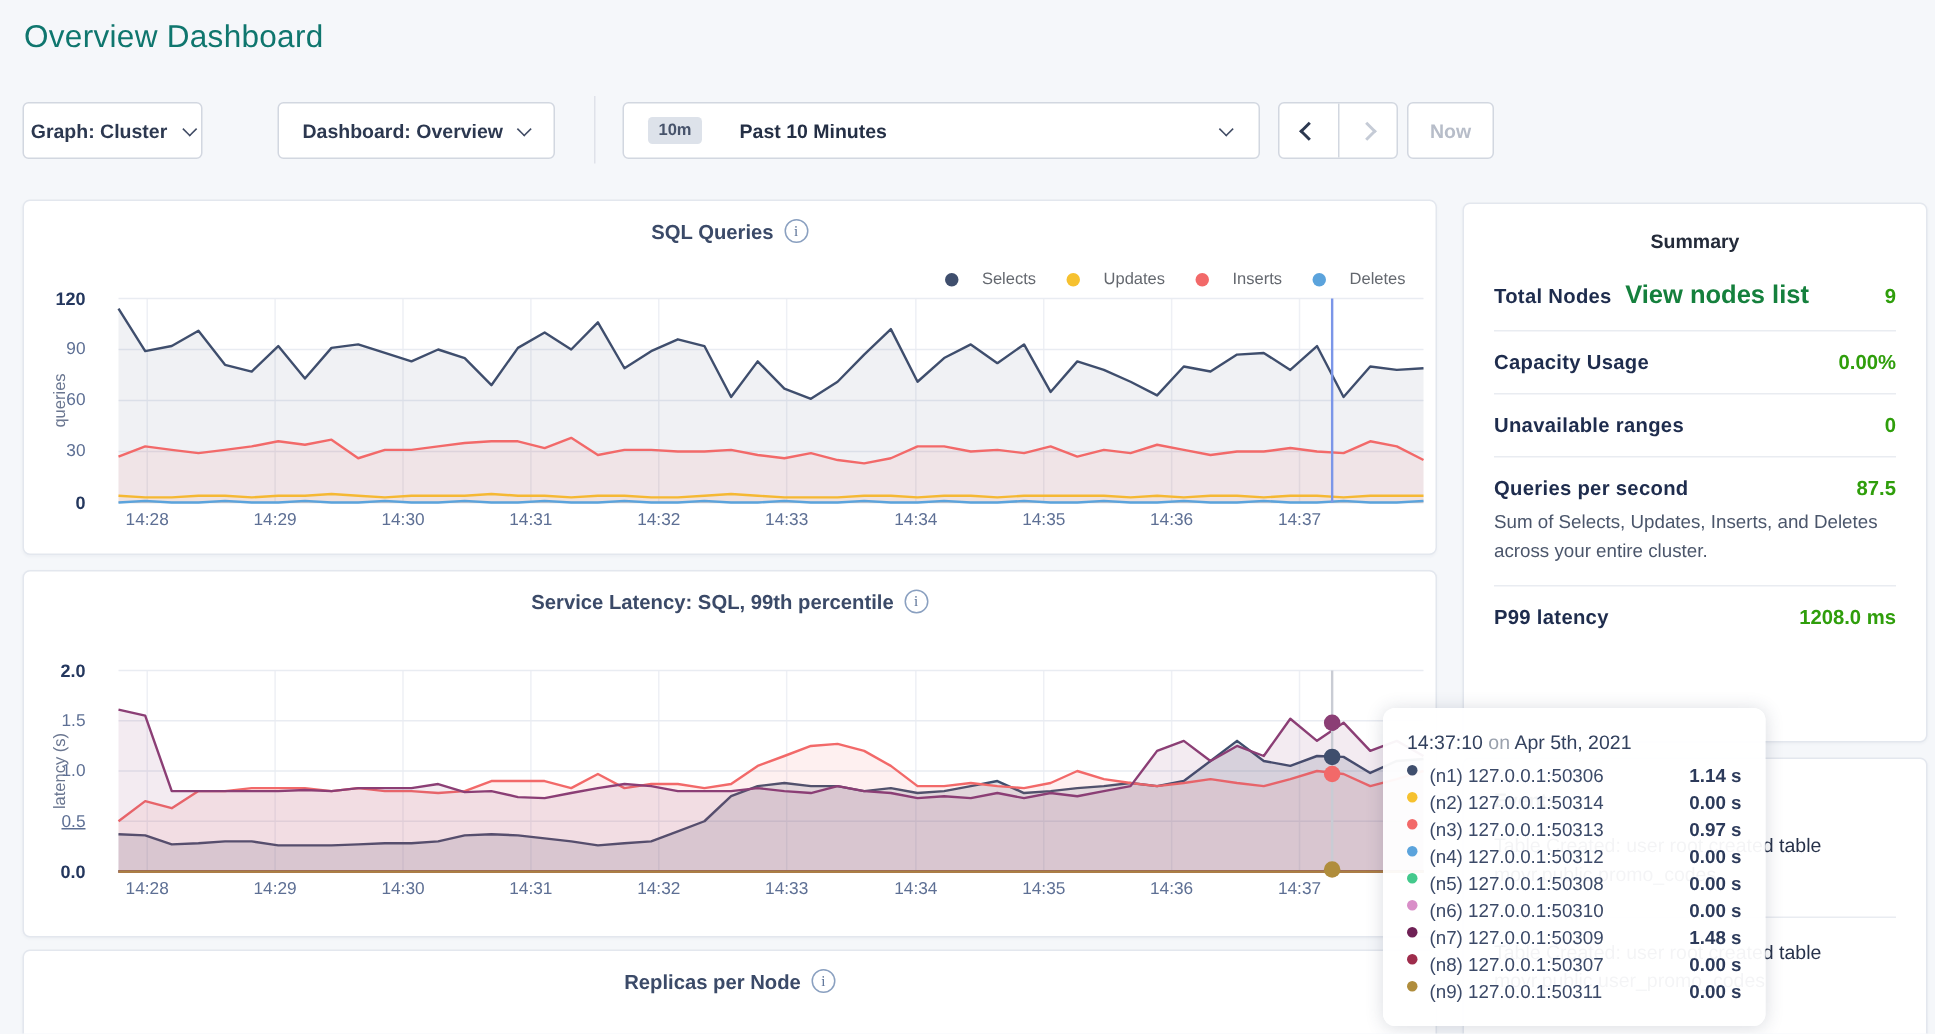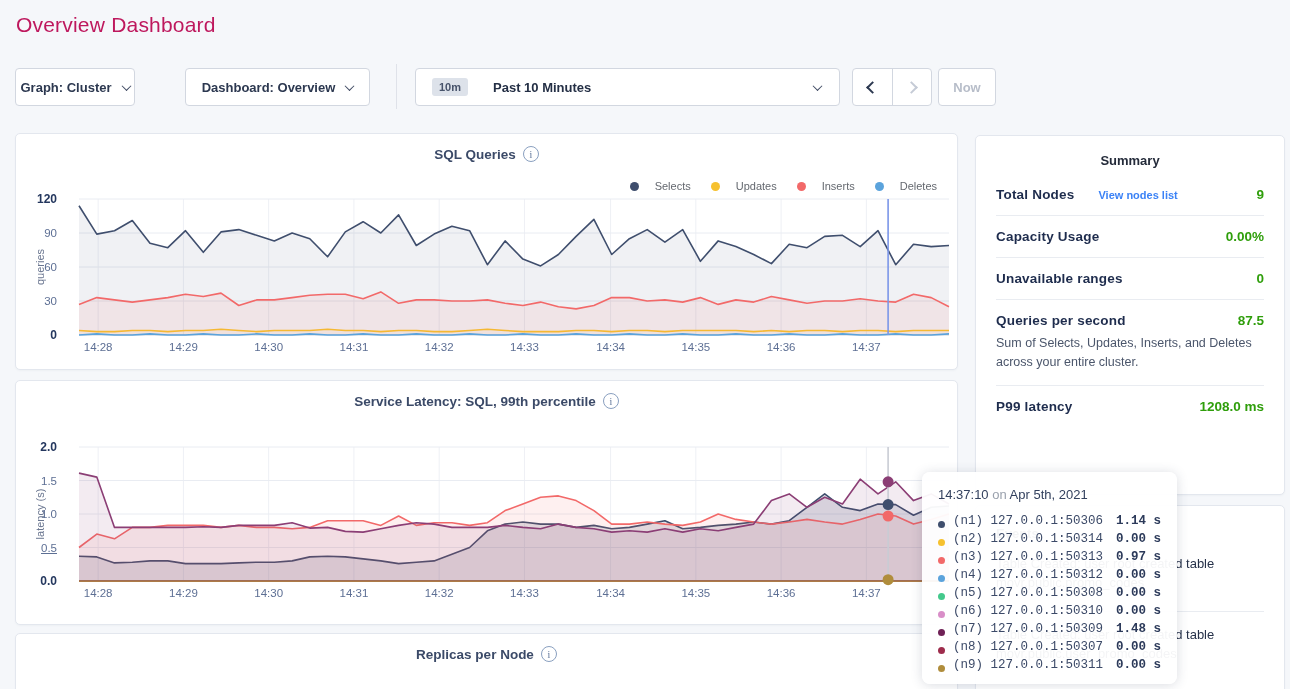--- a/index.html
+++ b/index.html
@@ -1,20 +1,20 @@
 <!DOCTYPE html>
 <html><head>
 <meta charset="utf-8">
 <style>
   * { margin:0; padding:0; box-sizing:border-box; }
   html,body { width:1290px; height:689px; }
   body { font-family:"Liberation Sans","DejaVu Sans",sans-serif; background:#f5f7fa; }
   .app { position:relative; width:1290px; height:689px; overflow:hidden; background:#f5f7fa; }
 
-  h1.page-title { position:absolute; left:16px; top:13px; font-size:21px; font-weight:500; color:#be185d; letter-spacing:.2px; }
+  h1.page-title { position:absolute; left:16px; top:13px; font-size:21px; font-weight:500; color:#0f766e; letter-spacing:.2px; }
 
   
   .ctrl { position:absolute; top:68px; height:38px; background:#fff; border:1px solid #d2d7e0; border-radius:4px;
           display:flex; align-items:center; justify-content:center; gap:11px; font-size:13px; font-weight:700; color:#2c3850; cursor:pointer; }
   #dd-graph { left:15px; width:120px; }
   #dd-dash  { left:185px; width:185px; }
   .vdiv { position:absolute; left:396px; top:64px; width:1px; height:45px; background:#dfe2e9; }
   #time-selector { left:415px; width:425px; justify-content:flex-start; padding:0 16px;gap:21px; }
   .time-badge { background:#dde2ea; border-radius:3px; font-size:11px; font-weight:700; color:#47536b; padding:3px 7px; }
   .time-label { font-size:13px; font-weight:700; color:#242f45; margin-left:4px; }
@@ -50,37 +50,37 @@
   .yticks span.bold { font-weight:700; color:#24375e; font-size:12px; }
   .xticks { position:absolute; left:63px; width:870px; height:16px; }
   .xticks span { position:absolute; top:0; transform:translateX(-50%); font-size:11.5px; color:#5d6f94; }
   svg.chart { position:absolute; left:63px; overflow:visible; }
 
   
   .sum-title { text-align:center; font-size:13px; font-weight:700; color:#242b3a; padding:17px 0 6px; }
   .sum-body { padding:0 20px; }
   .sum-row { padding:13px 0 13px; border-bottom:1px solid #e9ecf1; }
   .sum-row:last-child { border-bottom:none; }
-  .sum-line { display:flex; align-items:baseline; gap:24px; }
+  .sum-line { display:flex; align-items:baseline; gap:9px; }
   .sum-label { font-size:13.5px; font-weight:700; color:#1e2c4d; letter-spacing:.2px; }
-  .sum-link  { font-size:11px; font-weight:700; color:#3b82f6; cursor:pointer; }
+  .sum-link  { font-size:17px; font-weight:700; color:#15803d; cursor:pointer; }
   .sum-value { margin-left:auto; font-size:13.5px; font-weight:700; color:#2f9e0b; }
   .sum-desc  { margin-top:6px; font-size:12.5px; color:#4b566b; line-height:1.5; }
 
   
   .ev-title { padding:20px 20px 0; font-size:13px; font-weight:700; color:#242b3a; }
   .ev-item { margin:0 20px; padding:14px 0 18px; border-bottom:1px solid #e9ecf1; font-size:13px; color:#27324a; line-height:1.45; }
   .ev-item:last-child { border-bottom:none; }
 
   
   .tooltip { position:absolute; left:922px; top:472px; width:255px; background:rgba(255,255,255,.95); border-radius:8px;
              box-shadow:0 1px 12px rgba(50,60,90,.18); padding:15px 16px 12px; z-index:20; }
   .tt-head { font-size:13px; color:#33415e; margin-bottom:8px; }
   .tt-on { color:#9aa1ad; }
-  .tt-row { display:flex; align-items:flex-end; gap:8px; height:18px; font-size:12.5px; color:#3c4a68; white-space:nowrap;font-family:Liberation Mono, monospace; }
+  .tt-row { display:flex; align-items:flex-start; gap:8px; height:18px; font-size:12.5px; color:#3c4a68; white-space:nowrap; }
   .tt-dot { width:7px; height:7px; border-radius:50%; flex:none; }
   .tt-val { margin-left:auto; font-weight:700; color:#2c3a5a; }
 </style>
 </head>
 <body>
 
 <div class="app">
 
   <h1 class="page-title">Overview Dashboard</h1>
 

